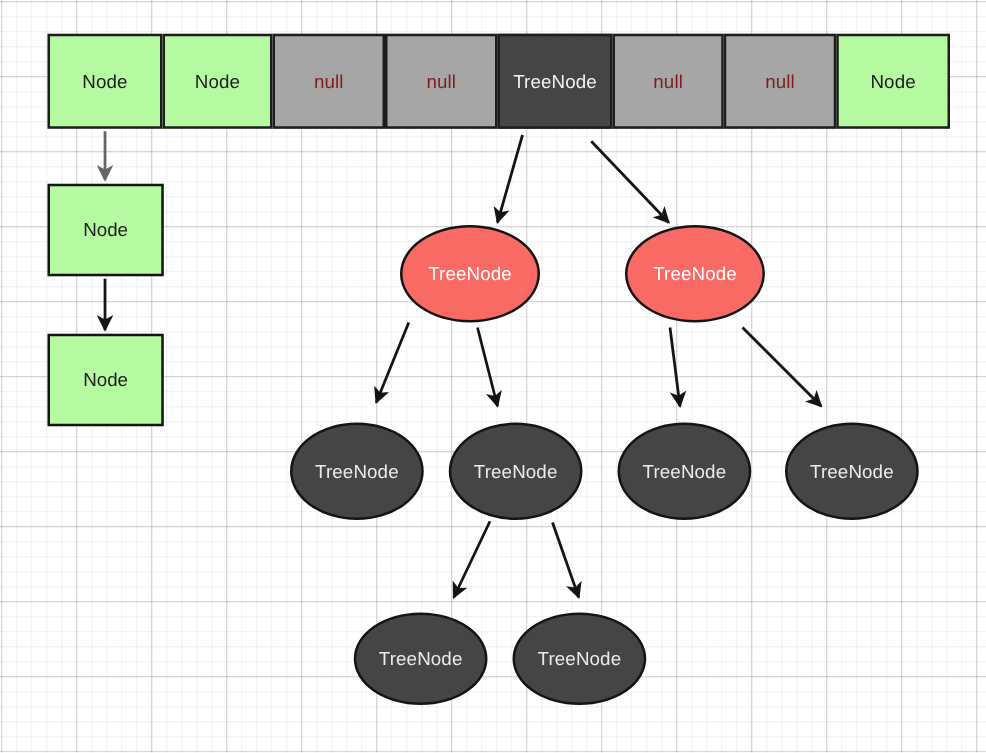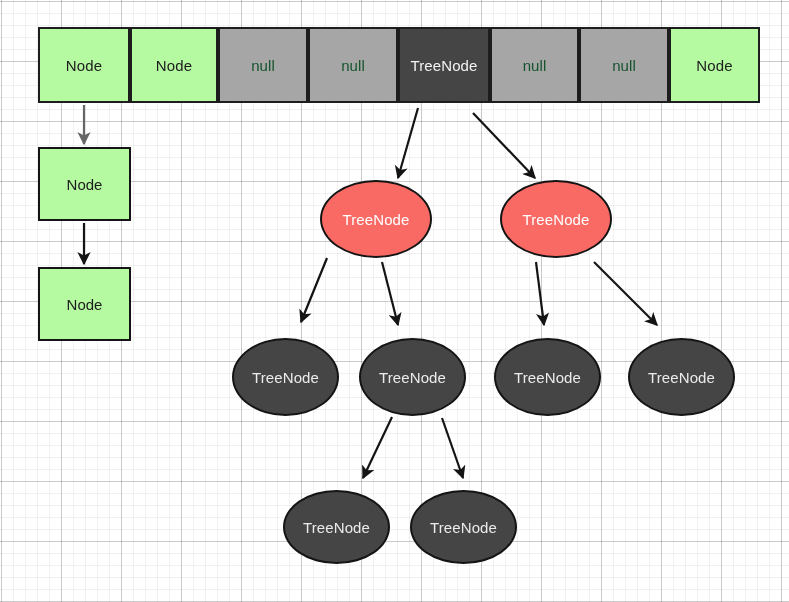--- a/index.html
+++ b/index.html
@@ -42,21 +42,21 @@
     box-sizing: border-box;
     border: 2px solid #1d1d1d;
     display: flex;
     align-items: center;
     justify-content: center;
     font-size: 15px;
     line-height: 1;
     letter-spacing: 0.1px;
   }
   .cell.green { background: #b5f9a0; color: #1d1d1d; }
-  .cell.gray  { background: #a6a6a6; color: #14532d; }
+  .cell.gray  { background: #a6a6a6; color: #7f1d1d; }
   .cell.dark  { background: #454545; color: #f2f2f2; }
 
   .box {
     position: absolute;
     box-sizing: border-box;
     border: 2px solid #141414;
     background: #b5f9a0;
     color: #1d1d1d;
     display: flex;
     align-items: center;

